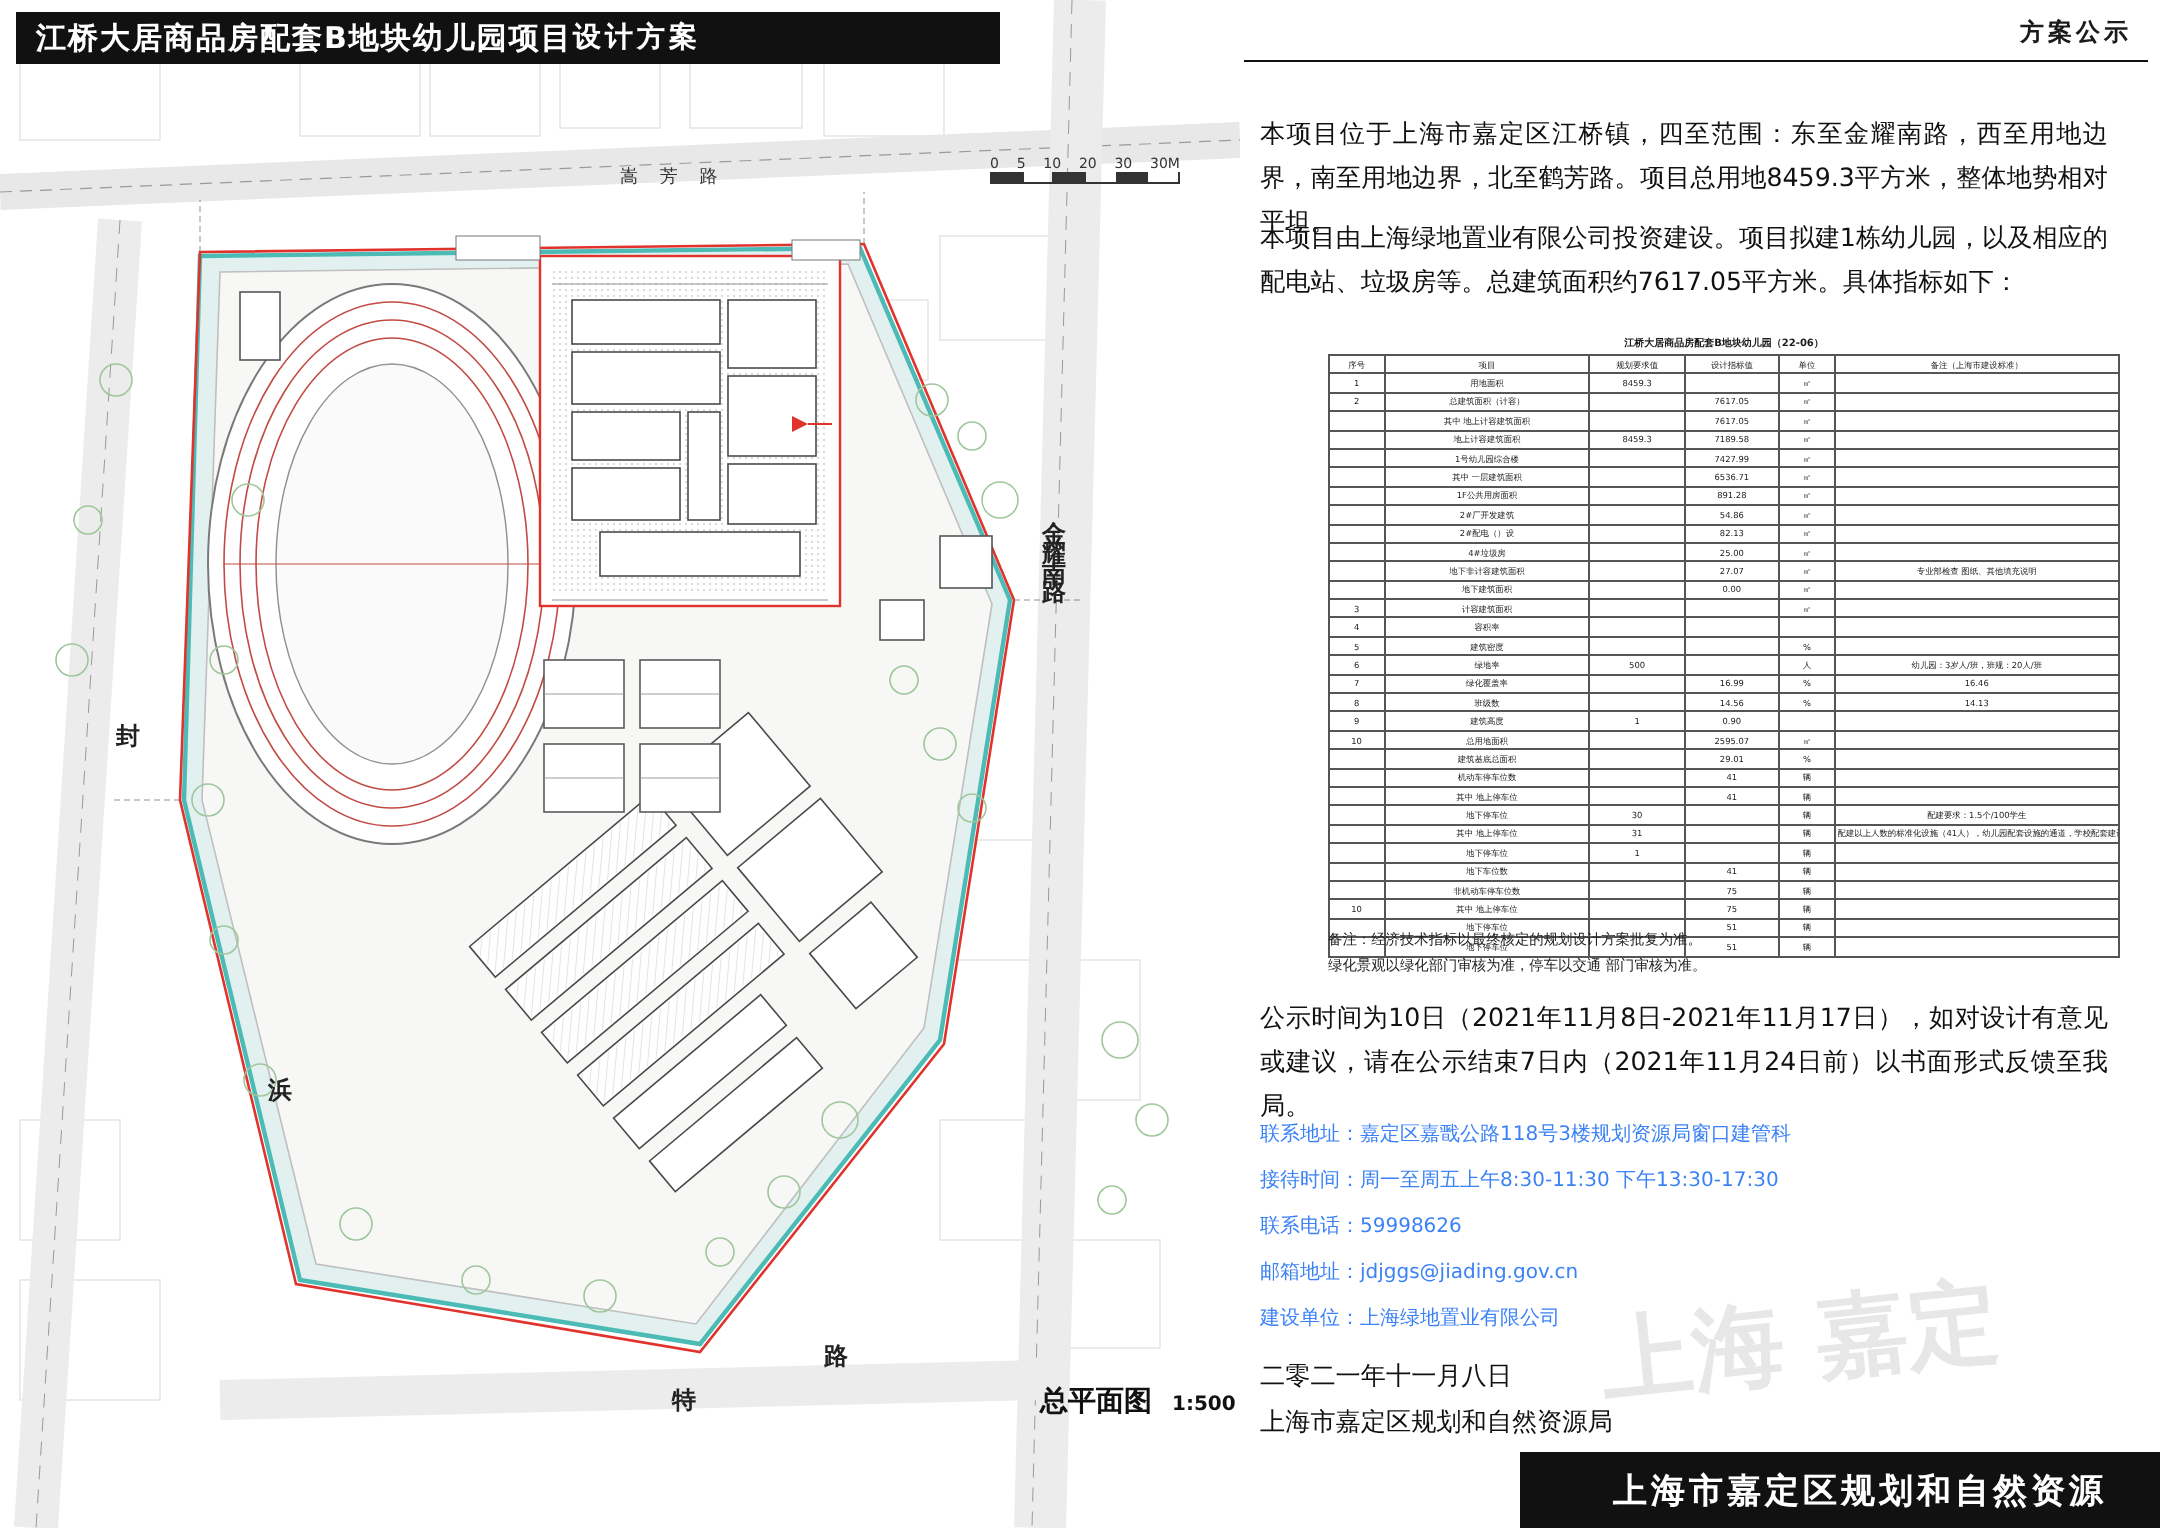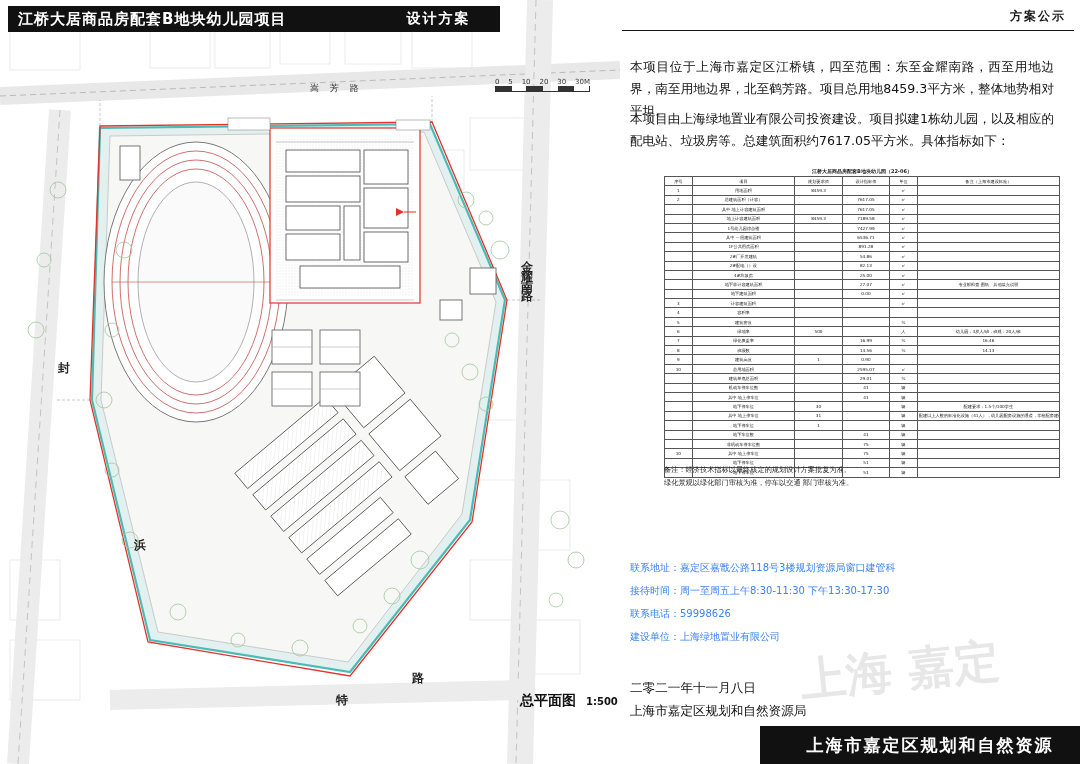--- a/index.html
+++ b/index.html
@@ -16,21 +16,21 @@
     position:absolute;left:0;top:0;width:620px;height:764px;
     background:#ffffff;overflow:hidden;
   }
   #plan-canvas{position:absolute;inset:0;}
   .title-bar{
     position:absolute;left:8px;top:6px;width:492px;height:26px;
     background:#111;color:#fff;display:flex;align-items:center;
     padding:0 10px;box-sizing:border-box;
   }
   .title-bar .t1{font-size:15px;font-weight:bold;letter-spacing:1px;}
-  .title-bar .t2{font-size:14px;font-weight:bold;margin-left:120px;letter-spacing:2px;}
+  .title-bar .t2{font-size:14px;font-weight:bold;letter-spacing:2px;}
   .scale-bar{
     position:absolute;left:495px;top:78px;width:95px;height:22px;font-size:7px;color:#333;
   }
   .scale-bar .ticks{display:flex;height:5px;border:1px solid #333;border-top:none;}
   .scale-bar .ticks i{flex:1;border-right:1px solid #333;}
   .scale-bar .ticks i:nth-child(odd){background:#333;}
   .scale-bar .ticks i:last-child{border-right:none;}
   .scale-bar .nums{display:flex;justify-content:space-between;}
   .plan-caption{
     position:absolute;left:520px;top:692px;font-size:14px;font-weight:bold;color:#111;
@@ -549,30 +549,34 @@
             <td>辆</td>
             <td class="l"></td>
           </tr>
         </tbody>
     </table>
   </div>
 
   <div class="note" style="white-space:pre-line">备注：经济技术指标以最终核定的规划设计方案批复为准。
 绿化景观以绿化部门审核为准，停车以交通 部门审核为准。</div>
 
+  <div class="para p3">公示时间为10日（2021年11月8日-2021年11月17日），如对设计有意见或建议，请在公示结束7日内（2021年11月24日前）以书面形式反馈至我局。</div>
 
   <div class="contact">
     <div>
       <span>联系地址：</span><span>嘉定区嘉戬公路118号3楼规划资源局窗口建管科</span>
     </div>
     <div>
       <span>接待时间：</span><span>周一至周五上午8:30-11:30  下午13:30-17:30</span>
     </div>
     <div>
       <span>联系电话：</span><span>59998626</span>
+    </div>
+    <div>
+      <span>邮箱地址：</span><span>jdjggs@jiading.gov.cn</span>
     </div>
     <div>
       <span>建设单位：</span><span>上海绿地置业有限公司</span>
     </div>
   </div>
 
   <div class="sign">
     <div>二零二一年十一月八日</div>
     <div>上海市嘉定区规划和自然资源局</div>
   </div>

